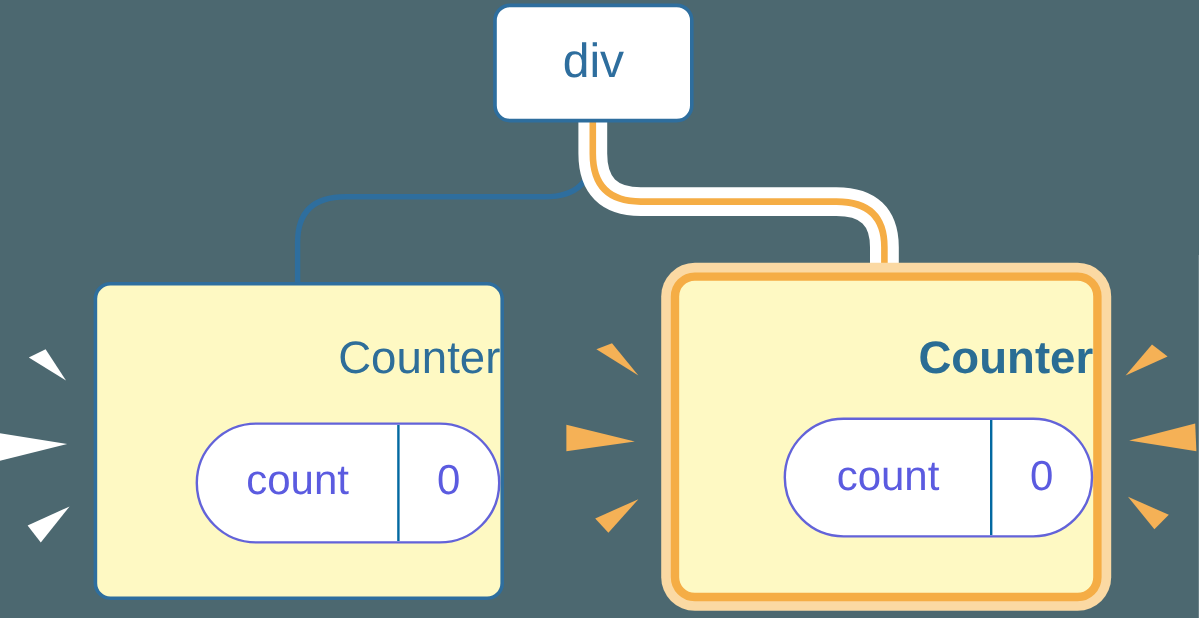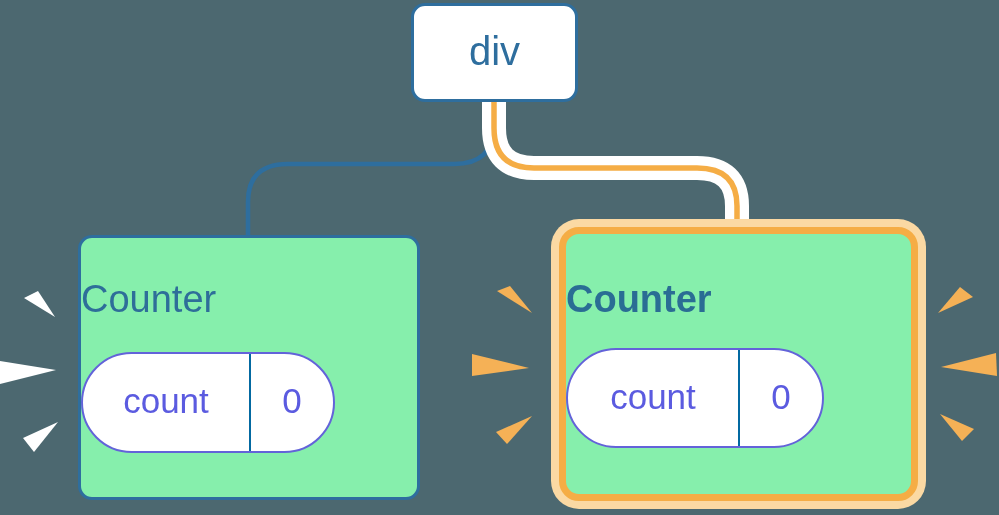--- a/index.html
+++ b/index.html
@@ -35,25 +35,25 @@
     color: #2E6E9E;
     font-size: 40px;
     font-weight: 500;
     line-height: 1;
     padding-bottom: 4px;
   }
   
   .card {
     position: absolute;
     box-sizing: border-box;
-    background: #86efac;
+    background: #fef9c3;
     z-index: 2;
     display: flex;
     flex-direction: column;
-    align-items: flex-start;
+    align-items: flex-end;
   }
   .card-left {
     left: 78px; top: 235px;
     width: 342px; height: 265px;
     border: 3px solid #2E6E9E;
     border-radius: 14px;
     padding-top: 42px;
   }
   .card-right {
     left: 559px; top: 227px;

